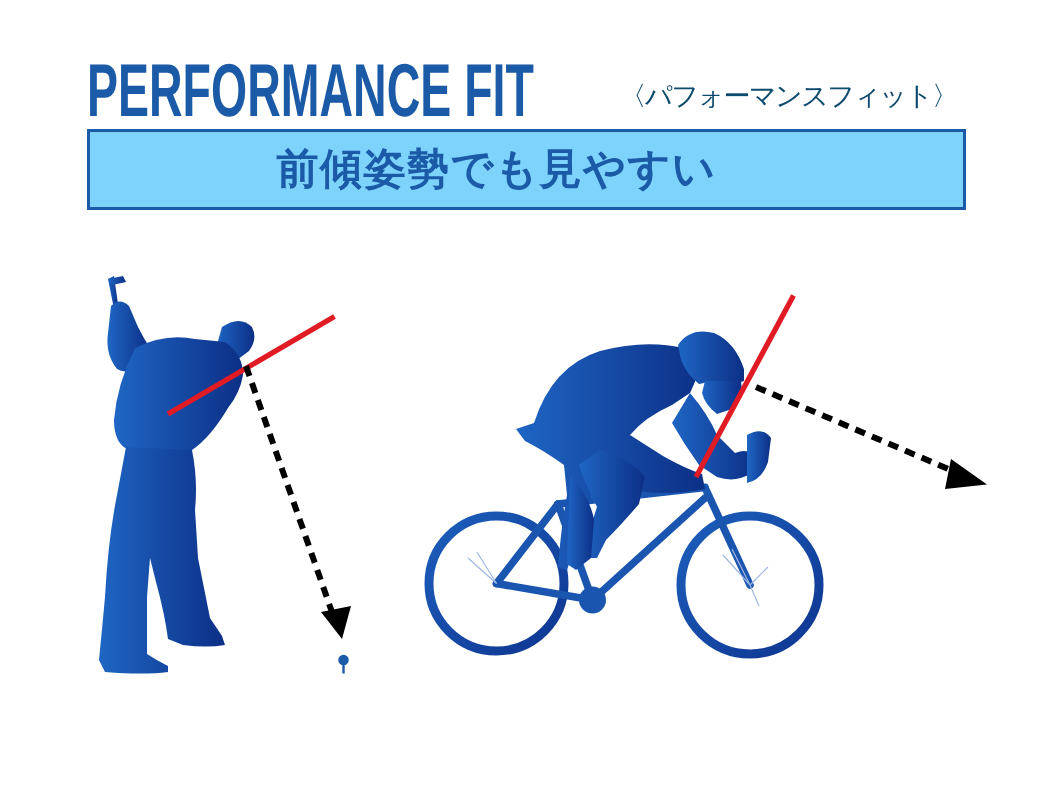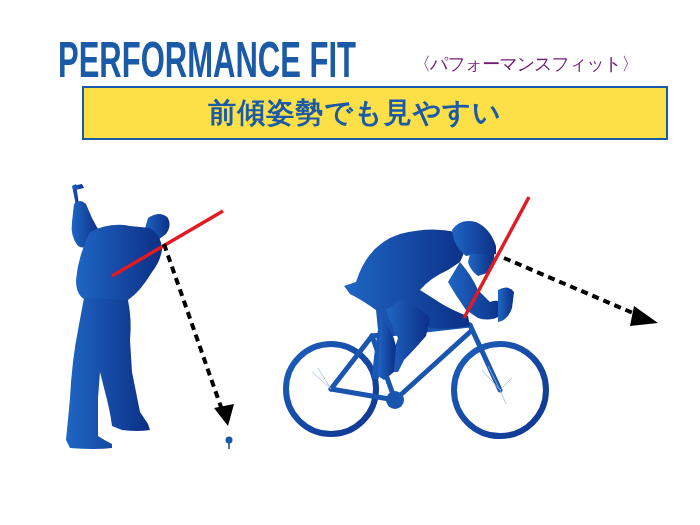--- a/index.html
+++ b/index.html
@@ -9,28 +9,28 @@
     position: absolute; left: 58px; top: 34px;
     font-family: "Liberation Sans", sans-serif;
     font-weight: 700; font-size: 50px; line-height: 52px;
     color: #1a5aa6; letter-spacing: 0px;
     transform: scaleX(0.62); transform-origin: left top;
     white-space: nowrap;
   }
   .subtitle {
     position: absolute; left: 413px; top: 52px;
     font-family: "DejaVu Sans", sans-serif;
-    font-size: 18px; color: #701a75; white-space: nowrap;
+    font-size: 18px; color: #0c4a6e; white-space: nowrap;
     letter-spacing: -1px;
   }
   .tagline-box {
     position: absolute; left: 58px; top: 86px;
     width: 586px; height: 54px;
-    border: 2.5px solid #1a5aa6; background: #fde047;
-    display: flex; align-items: center; justify-content: center; margin-left: 24px;
+    border: 2.5px solid #1a5aa6; background: #7dd3fc;
+    display: flex; align-items: center; justify-content: center;
   }
   .tagline {
     font-family: "DejaVu Sans", sans-serif; font-weight: 700;
     font-size: 28px; color: #1a5aa6; letter-spacing: 1px;
     margin-left: -40px;
   }
   svg.scene { position: absolute; left: 0; top: 0; }
 </style>
 </head>
 <body>

